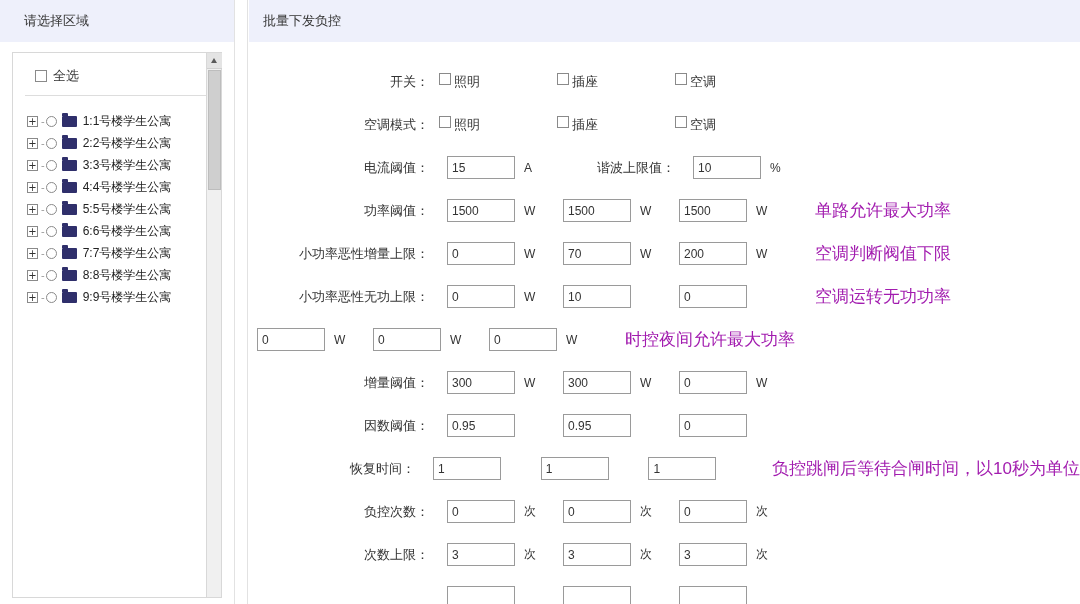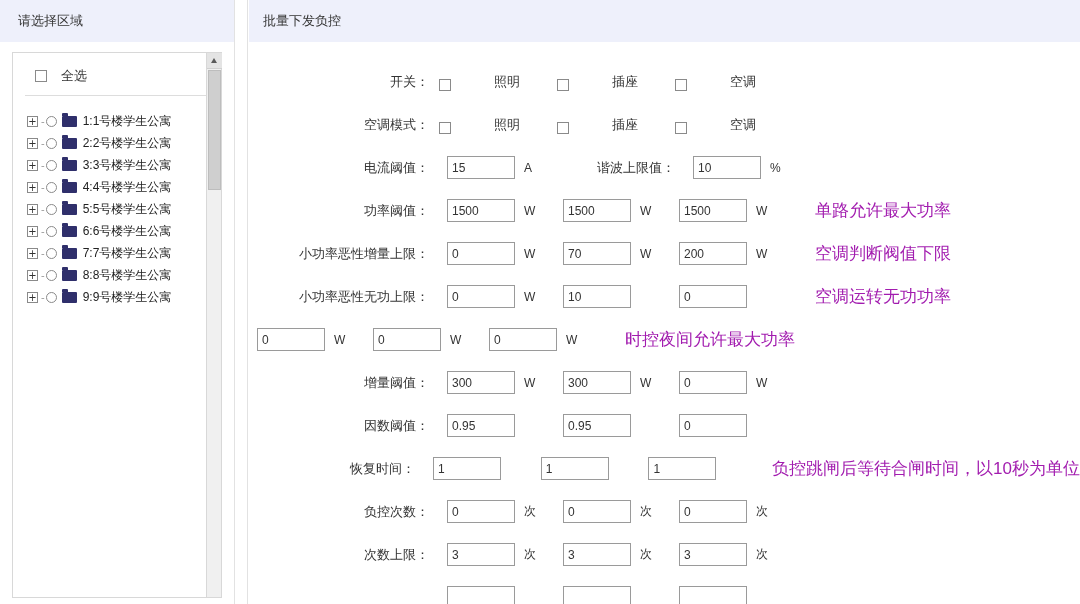--- a/index.html
+++ b/index.html
@@ -23,41 +23,40 @@
     width: 234px;
     height: 604px;
     background: #ffffff;
     box-sizing: border-box;
   }
   .left-header {
     height: 42px;
     background: #eef0fb;
     display: flex;
     align-items: center;
-    padding-left: 18px;
+    padding-left: 24px;
     font-size: 13px;
     color: #333333;
   }
   .left-body {
     position: absolute;
     left: 12px;
     top: 52px;
     width: 210px;
     height: 546px;
     border: 1px solid #d8d8d8;
     background: #ffffff;
     box-sizing: border-box;
   }
   .select-all-row {
     display: flex;
     align-items: center;
     padding: 14px 0 10px 22px;
     font-size: 13px;
     color: #333333;
-    gap: 8px;
   }
   .divider {
     margin: 0 12px;
     border-top: 1px solid #dddddd;
   }
   .tree {
     padding: 14px 0 0 14px;
   }
   .tree-node {
     display: flex;
@@ -222,24 +221,23 @@
   }
   .slot {
     width: 108px;
     display: flex;
     align-items: center;
     padding-left: 8px;
   }
   .checkslot {
     width: 118px;
     display: flex;
-    align-items: flex-end;
+    align-items: flex-start;
     font-size: 13px;
     color: #333333;
-    gap: 40px;
   }
   .checkslot .cb { margin-right: 3px; }
   .note {
     color: #a21caf;
     font-size: 17px;
     margin-left: 28px;
     white-space: nowrap;
   }
   .note-wide { margin-left: 24px; }
 </style>

